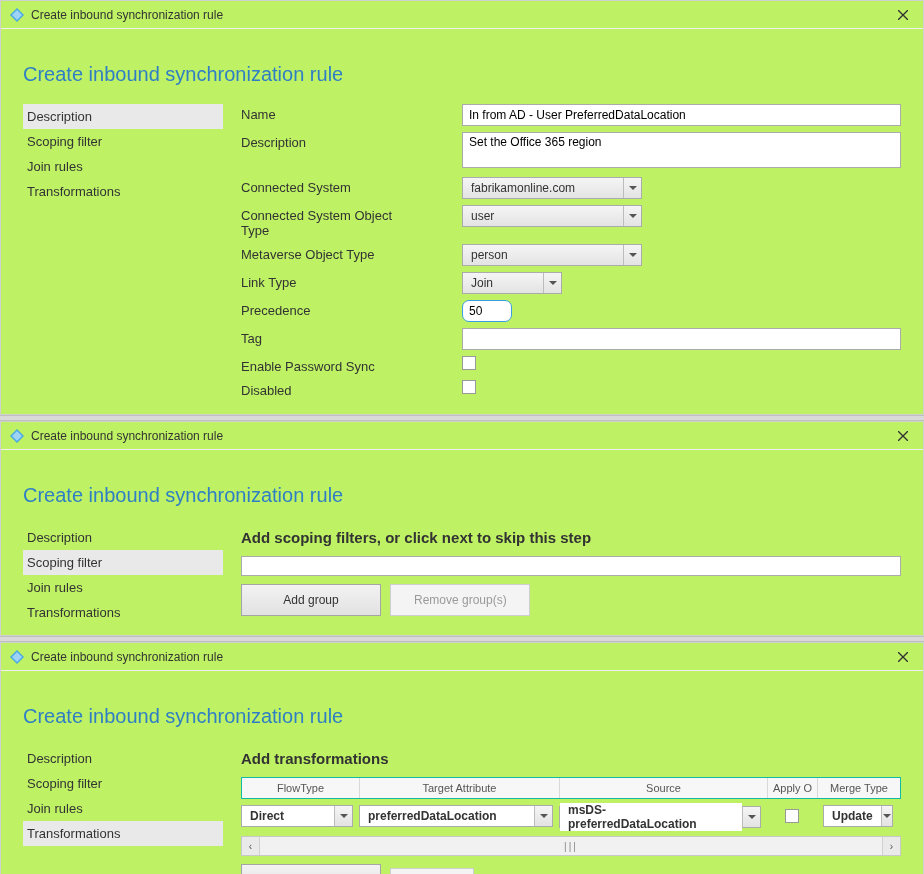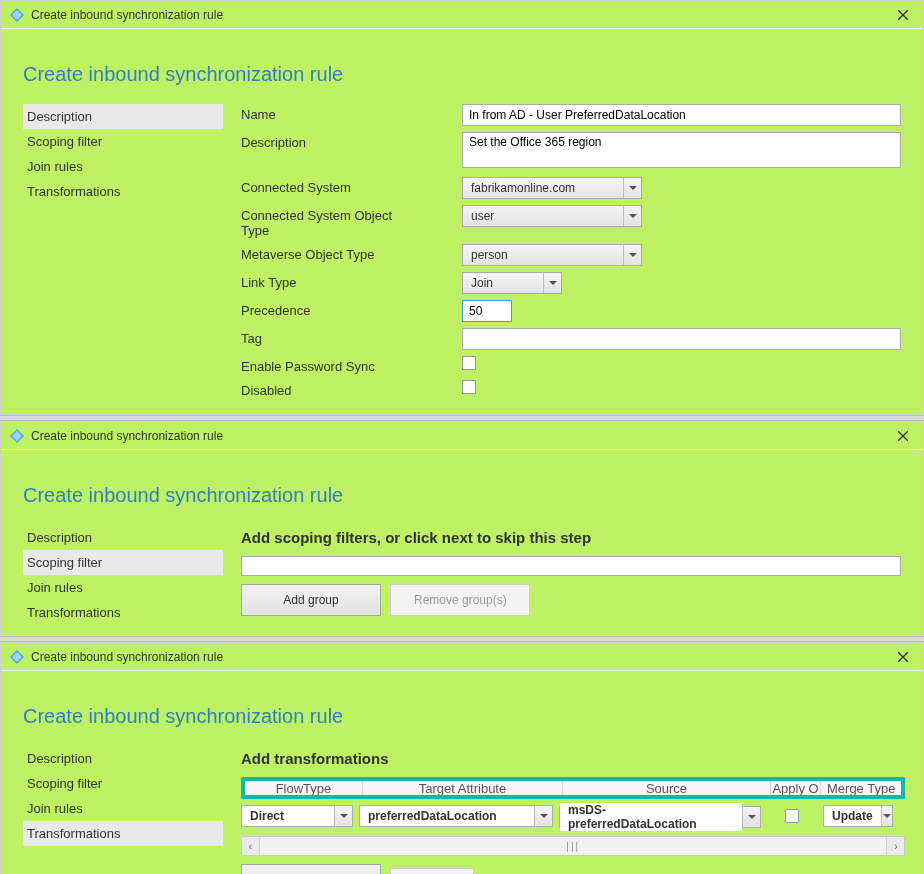--- a/index.html
+++ b/index.html
@@ -169,23 +169,23 @@
   }
   .btn.small { min-width: 84px; padding: 0 10px; }
   .full-input-line {
     width: 100%;
     height: 20px;
     border: 1px solid #ababab;
     background: #fff;
   }
   .table-head {
     display: flex;
-    border: 4px solid #14b8a6;
+    border: 1px solid #14b8a6;
     background: #f7f7f7;
-    font-size: 13px;
+    font-size: 11px;
     height: 22px;
   }
   .th {
     border-right: 1px solid #d8d8d8;
     display: flex; align-items: center; justify-content: center;
     padding: 0 6px;
     color: #555;
     overflow: hidden;
     white-space: nowrap;
   }
@@ -304,21 +304,21 @@
             <div class="combo" style="width:100px">
               <span class="combo-text">Join</span>
               <span class="combo-btn">
                   <span class="chev"></span>
                 </span>
             </div>
           </div>
         </div>
         <div class="row">
           <div class="lbl">Precedence</div>
-          <div class="ctl"><input type="text" class="highlight" style="width: 50px;" value="50"></div>
+          <div class="ctl"><input type="text" class="highlight" style="width: 50px; border-radius: 7px;" value="50"></div>
         </div>
         <div class="row">
           <div class="lbl">Tag</div>
           <div class="ctl"><input type="text" class="fullw" value="" style=""></div>
         </div>
         <div class="row">
           <div class="lbl">Enable Password Sync</div>
           <div class="ctl">
               <div class="checkbox"></div>
             </div>

